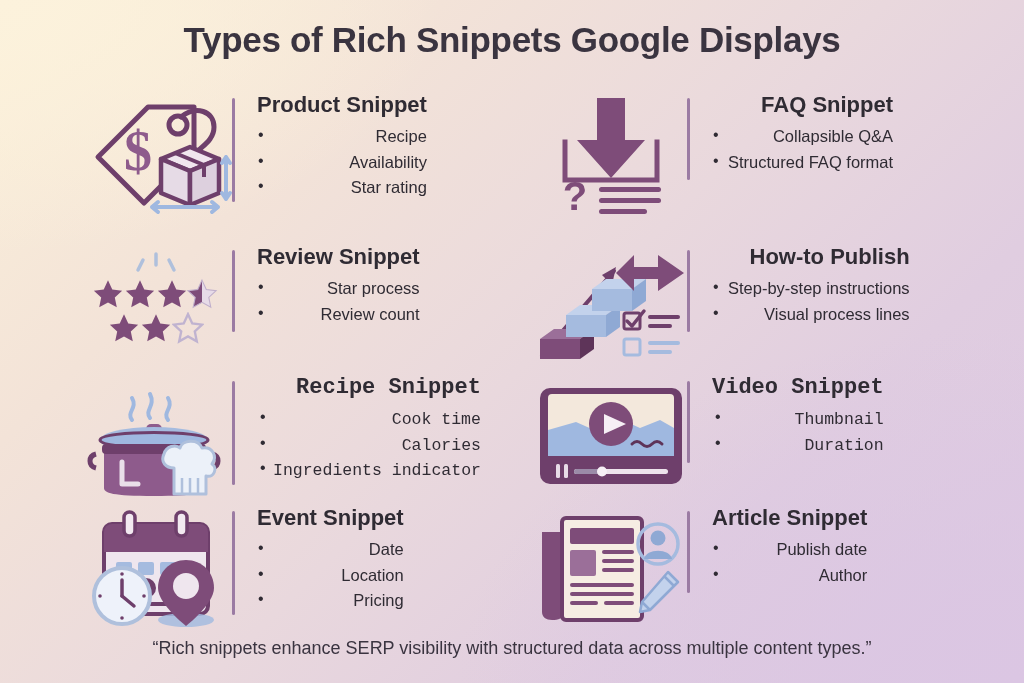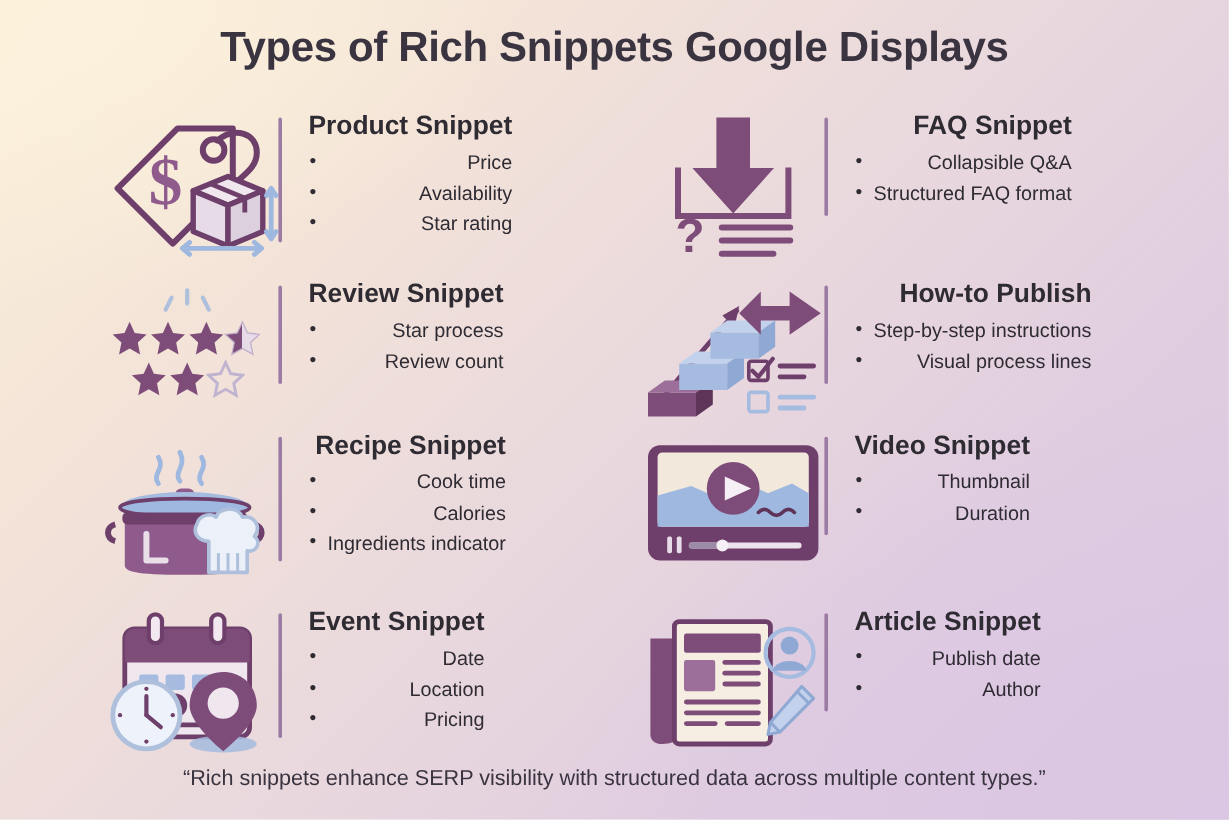--- a/index.html
+++ b/index.html
@@ -24,22 +24,22 @@
 
   .grid {
     position:absolute; top:92px; left:0; width:1024px; height:540px;
   }
   .col { position:absolute; top:0; width:470px; height:540px; }
   .col-left  { left:80px; }
   .col-right { left:535px; }
 
   .item { position:absolute; left:0; width:470px; height:132px; display:flex; align-items:flex-start; }
   .item.r0 { top:0px; }
-  .item.r1 { top:140px; }
-  .item.r2 { top:266px; }
+  .item.r1 { top:152px; }
+  .item.r2 { top:283px;font-family:Liberation Mono, monospace; }
   .item.r3 { top:413px; }
 
   .icon-wrap {
     width:152px; height:125px; flex:0 0 152px;
     display:flex; align-items:center; justify-content:center;
   }
   .divider {
     width:3px; border-radius:2px; background:#9b7ba3;
     align-self:flex-start; margin-top:6px; margin-right:22px;
     flex:0 0 3px;
@@ -91,21 +91,21 @@
             <path d="M133 64 L133 98 L104 110 L104 76 Z" fill="#ddd0de" stroke="#6E3F6B" stroke-width="4.5" stroke-linejoin="round"></path>
             <path d="M89 58 L118 70 L118 82" fill="none" stroke="#6E3F6B" stroke-width="4"></path>
             <path d="M140 62 L140 104 M140 62 L136 68 M140 62 L144 68 M140 104 L136 98 M140 104 L144 98" stroke="#9FB8E0" stroke-width="4" stroke-linecap="round" fill="none"></path>
             <path d="M66 112 L132 112 M66 112 L72 107 M66 112 L72 117 M132 112 L126 107 M132 112 L126 117" stroke="#9FB8E0" stroke-width="4" stroke-linecap="round" fill="none"></path>
           </svg>
         </div>
         <div class="divider h3"></div>
         <div class="texts">
           <div class="head">Product Snippet</div>
           <ul class="blist">
-            <li>Price</li>
+            <li>Recipe</li>
             <li>Availability</li>
             <li>Star rating</li>
           </ul>
         </div>
       </div>
 
       <div class="item r1">
         <div class="icon-wrap">
           <svg width="140" height="110" viewBox="0 0 140 110">
             <defs>

